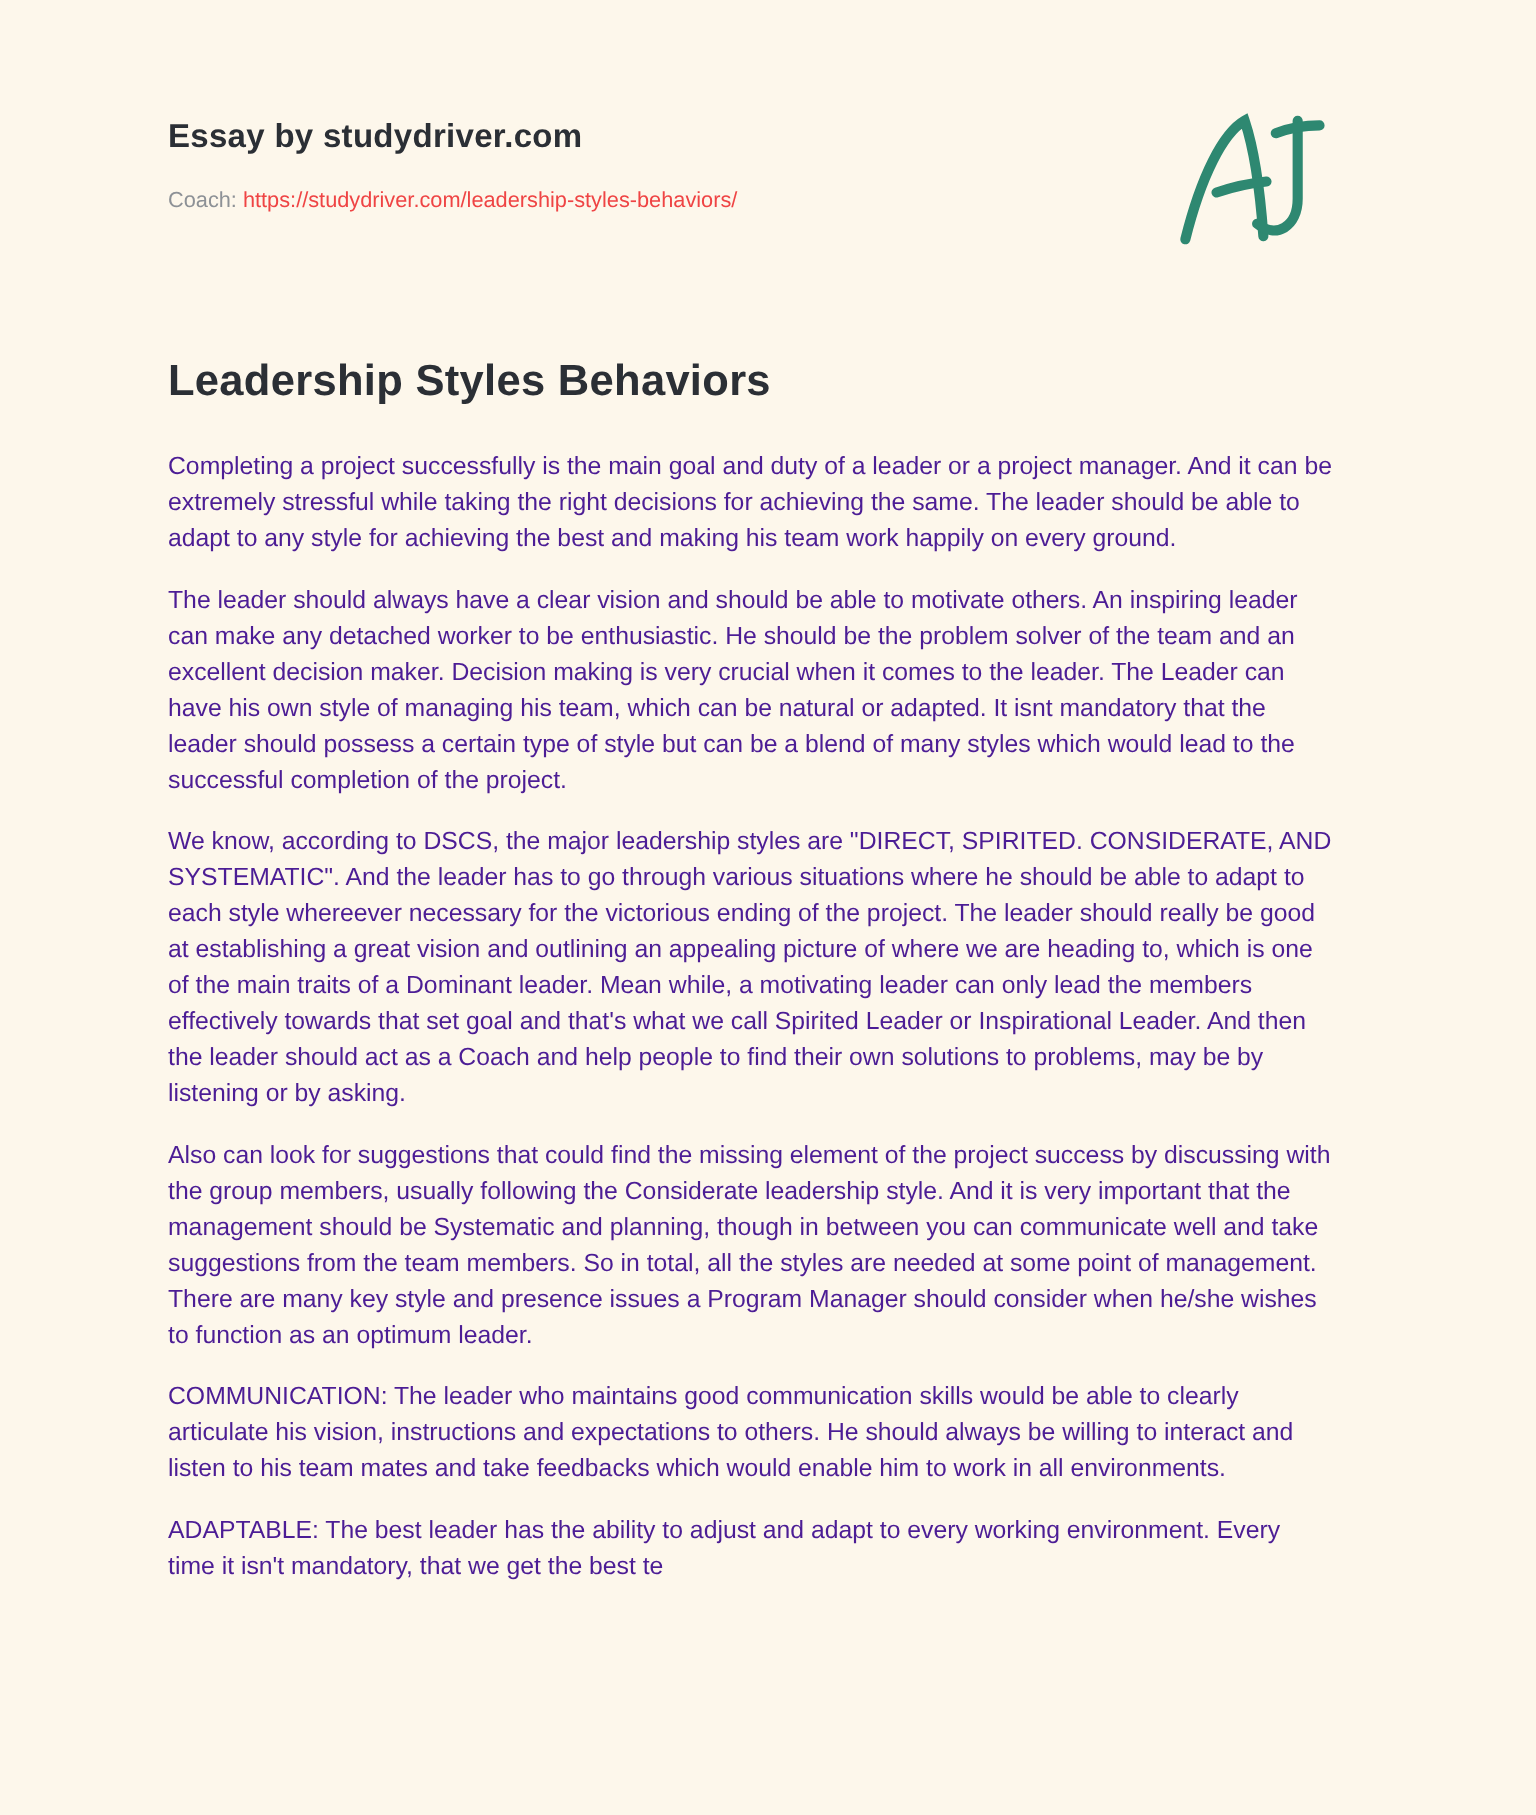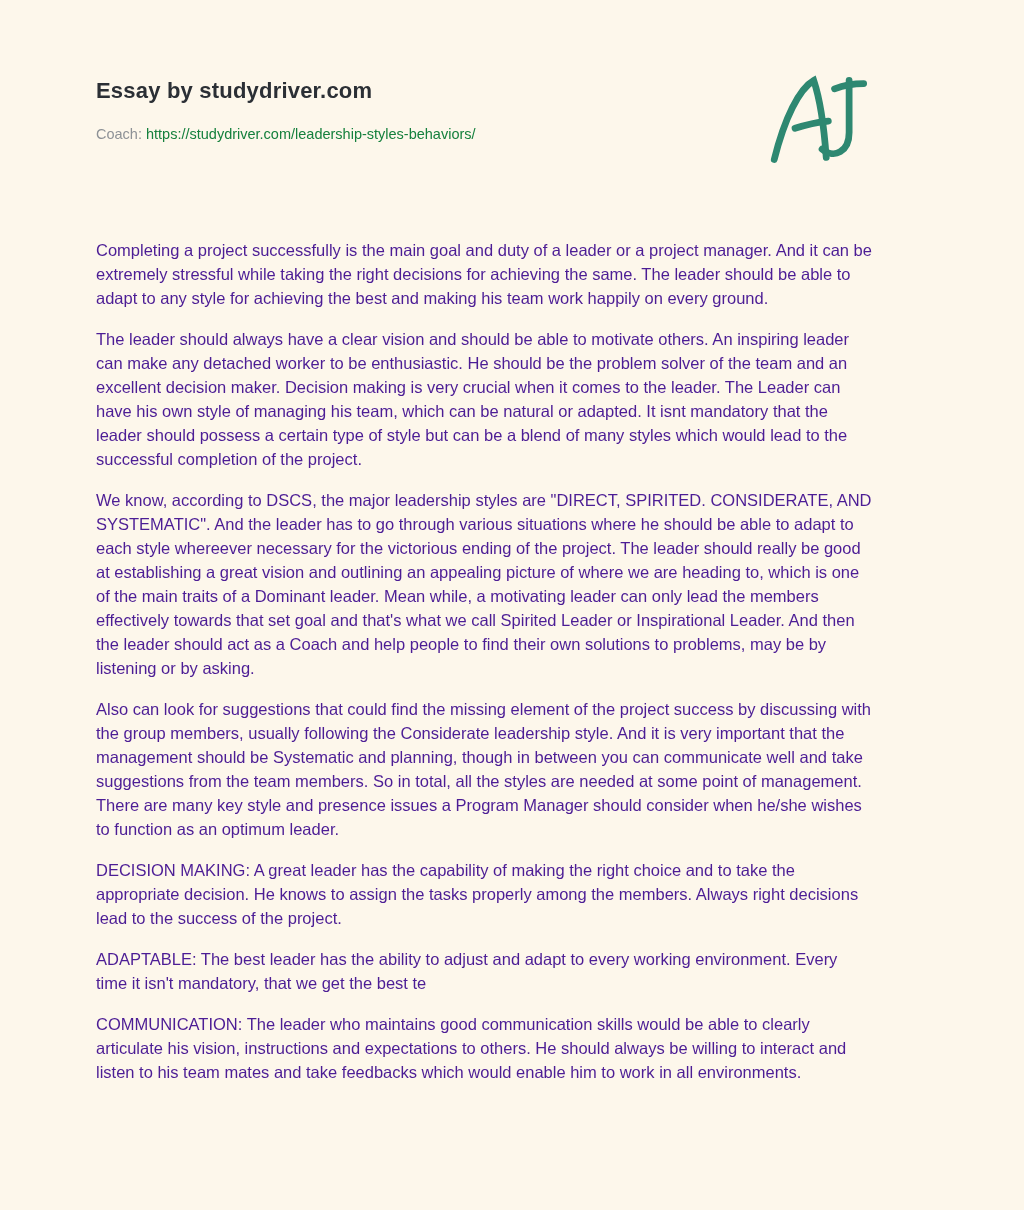--- a/index.html
+++ b/index.html
@@ -8,40 +8,41 @@
     height: 1210px;
     overflow: hidden;
     background: #fdf7eb;
     font-family: "Liberation Sans", sans-serif;
   }
   .page {
     position: relative;
     width: 968px;
     height: 1210px;
     padding: 0 96px;
+    margin-left: 16px;
   }
   .header {
     position: relative;
     padding-top: 78px;
   }
   .byline {
     font-size: 22px;
     font-weight: 700;
     color: #2b2f35;
     letter-spacing: 0.2px;
   }
   .source-line {
     margin-top: 22px;
     font-size: 14.5px;
   }
   .source-label {
     color: #8d9196;
   }
   .source-link {
-    color: #15803d;
+    color: #ef4444;
     text-decoration: none;
     margin-left: 4px;
   }
   .logo {
     position: absolute;
     top: 72px;
     right: 0;
     width: 104px;
     height: 96px;
   }
@@ -80,23 +81,23 @@
           <path d="M6 84 C16 44 30 16 44 8 C50 26 54 54 56 82"></path>
           <path d="M26 54 C38 50 48 48 58 47"></path>
           <path d="M78 8 L78 58 C78 76 64 84 52 74"></path>
           <path d="M64 16 C72 13 82 11 92 11"></path>
         </g>
       </svg>
     </div>
   </div>
 
   <div class="article">
+    <h1 class="article-title">Leadership Styles Behaviors</h1>
 
     <p>Completing a project successfully is the main goal and duty of a leader or a project manager. And it can be extremely stressful while taking the right decisions for achieving the same. The leader should be able to adapt to any style for achieving the best and making his team work happily on every ground.</p>
     <p>The leader should always have a clear vision and should be able to motivate others. An inspiring leader can make any detached worker to be enthusiastic. He should be the problem solver of the team and an excellent decision maker. Decision making is very crucial when it comes to the leader. The Leader can have his own style of managing his team, which can be natural or adapted. It isnt mandatory that the leader should possess a certain type of style but can be a blend of many styles which would lead to the successful completion of the project.</p>
     <p>We know, according to DSCS, the major leadership styles are "DIRECT, SPIRITED. CONSIDERATE, AND SYSTEMATIC". And the leader has to go through various situations where he should be able to adapt to each style whereever necessary for the victorious ending of the project. The leader should really be good at establishing a great vision and outlining an appealing picture of where we are heading to, which is one of the main traits of a Dominant leader. Mean while, a motivating leader can only lead the members effectively towards that set goal and that's what we call Spirited Leader or Inspirational Leader. And then the leader should act as a Coach and help people to find their own solutions to problems, may be by listening or by asking.</p>
     <p>Also can look for suggestions that could find the missing element of the project success by discussing with the group members, usually following the Considerate leadership style. And it is very important that the management should be Systematic and planning, though in between you can communicate well and take suggestions from the team members. So in total, all the styles are needed at some point of management. There are many key style and presence issues a Program Manager should consider when he/she wishes to function as an optimum leader.</p>
-    <p>DECISION MAKING: A great leader has the capability of making the right choice and to take the appropriate decision. He knows to assign the tasks properly among the members. Always right decisions lead to the success of the project.</p>
+    <p>COMMUNICATION: The leader who maintains good communication skills would be able to clearly articulate his vision, instructions and expectations to others. He should always be willing to interact and listen to his team mates and take feedbacks which would enable him to work in all environments.</p>
     <p>ADAPTABLE: The best leader has the ability to adjust and adapt to every working environment. Every time it isn't mandatory, that we get the best te</p>
-    <p>COMMUNICATION: The leader who maintains good communication skills would be able to clearly articulate his vision, instructions and expectations to others. He should always be willing to interact and listen to his team mates and take feedbacks which would enable him to work in all environments.</p>
   </div>
 
 </div>
 
 </body></html>

